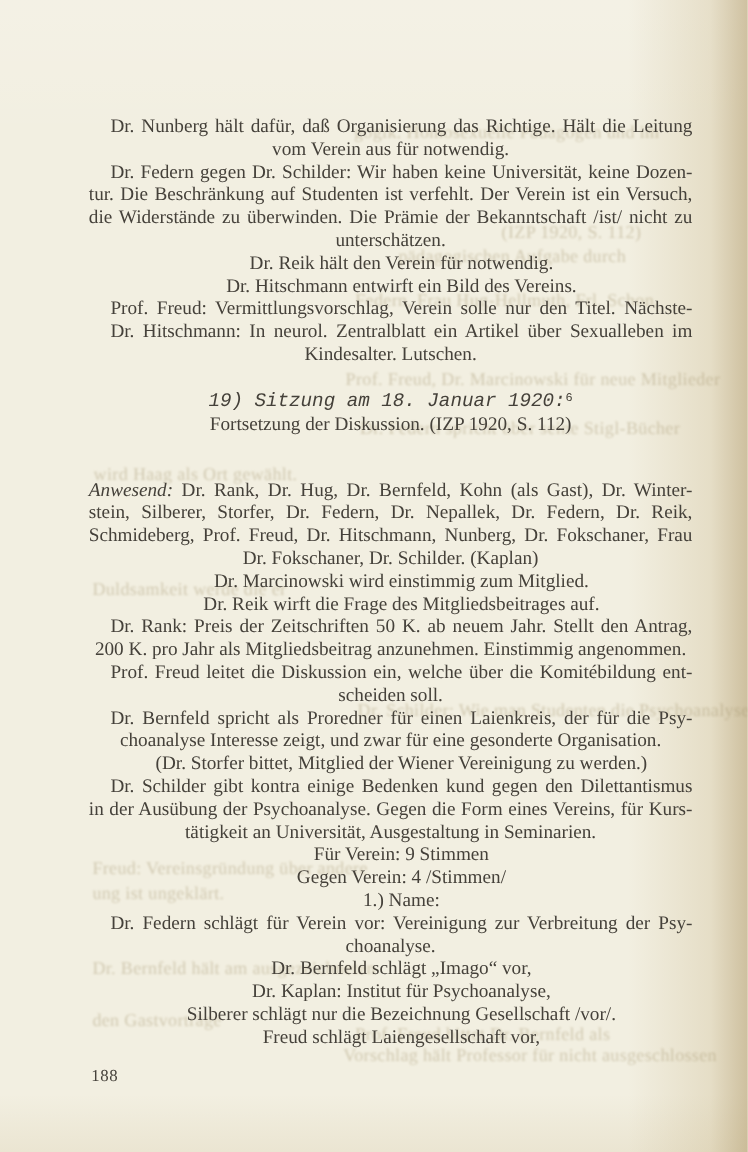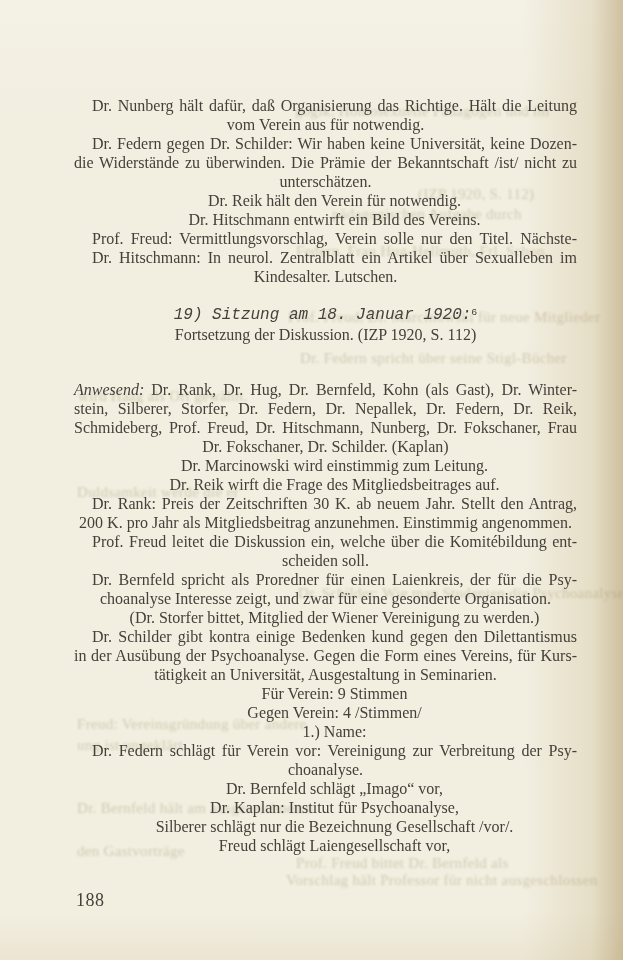--- a/index.html
+++ b/index.html
@@ -31,21 +31,21 @@
     color:var(--ink, #45413a);
   }
   .para{margin:0;}
   .line{min-height:19px;text-align:center;}
   .line.j{text-align:justify;text-align-last:justify;}
   .line.idt{text-indent:18px;}
   sup{font-size:62%;line-height:0;vertical-align:baseline;position:relative;top:-0.45em;}
   i{font-style:italic;}
   .pagenum{
     position:absolute;left:76px;top:890px;
-    font-size:18px;color:var(--ink, #45413a);
+    font-size:14px;color:var(--ink, #45413a);
     letter-spacing:0.5px;
   }
 </style>
 </head>
 <body>
 
 <div class="page">
   <div id="ghost-layer">
       <div class="ghost" style="top: 103px; left: 295px;">gogik. Homosexuelle Pädagogen und im</div>
       <div class="ghost" style="top: 186px; left: 418px;">(IZP 1920, S. 112)</div>
@@ -63,20 +63,21 @@
       <div class="ghost" style="top: 855px; left: 296px;">Prof. Freud bittet Dr. Bernfeld als</div>
       <div class="ghost" style="top: 872px; left: 286px;">Vorschlag hält Professor für nicht ausgeschlossen</div>
     </div>
   <div id="textblock" class="textblock">
       <div class="para">
         <div class="line j idt">Dr. Nunberg hält dafür, daß Organisierung das Richtige. Hält die Leitung</div>
         <div class="line">vom Verein aus für notwendig.</div>
       </div>
       <div class="para">
         <div class="line j idt">Dr. Federn gegen Dr. Schilder: Wir haben keine Universität, keine Dozen-</div>
+        <div class="line j">tur. Die Beschränkung auf Studenten ist verfehlt. Der Verein ist ein Versuch,</div>
         <div class="line j">die Widerstände zu überwinden. Die Prämie der Bekanntschaft /ist/ nicht zu</div>
         <div class="line">unterschätzen.</div>
       </div>
       <div class="para">
         <div class="line idt">Dr. Reik hält den Verein für notwendig.</div>
       </div>
       <div class="para">
         <div class="line idt">Dr. Hitschmann entwirft ein Bild des Vereins.</div>
       </div>
       <div class="para">
@@ -92,27 +93,27 @@
       <div class="para">
         <div class="line">Fortsetzung der Diskussion. (IZP 1920, S. 112)</div>
       </div>
       <div class="para" style="margin-top: 36px;">
         <div class="line j"><i>Anwesend:</i> Dr. Rank, Dr. Hug, Dr. Bernfeld, Kohn (als Gast), Dr. Winter-</div>
         <div class="line j">stein, Silberer, Storfer, Dr. Federn, Dr. Nepallek, Dr. Federn, Dr. Reik,</div>
         <div class="line j">Schmideberg, Prof. Freud, Dr. Hitschmann, Nunberg, Dr. Fokschaner, Frau</div>
         <div class="line">Dr. Fokschaner, Dr. Schilder. (Kaplan)</div>
       </div>
       <div class="para">
-        <div class="line idt">Dr. Marcinowski wird einstimmig zum Leitung.</div>
+        <div class="line idt">Dr. Marcinowski wird einstimmig zum Mitglied.</div>
       </div>
       <div class="para">
         <div class="line idt">Dr. Reik wirft die Frage des Mitgliedsbeitrages auf.</div>
       </div>
       <div class="para">
-        <div class="line j idt">Dr. Rank: Preis der Zeitschriften 30 K. ab neuem Jahr. Stellt den Antrag,</div>
+        <div class="line j idt">Dr. Rank: Preis der Zeitschriften 50 K. ab neuem Jahr. Stellt den Antrag,</div>
         <div class="line">200 K. pro Jahr als Mitgliedsbeitrag anzunehmen. Einstimmig angenommen.</div>
       </div>
       <div class="para">
         <div class="line j idt">Prof. Freud leitet die Diskussion ein, welche über die Komitébildung ent-</div>
         <div class="line">scheiden soll.</div>
       </div>
       <div class="para">
         <div class="line j idt">Dr. Bernfeld spricht als Proredner für einen Laienkreis, der für die Psy-</div>
         <div class="line">choanalyse Interesse zeigt, und zwar für eine gesonderte Organisation.</div>
       </div>

